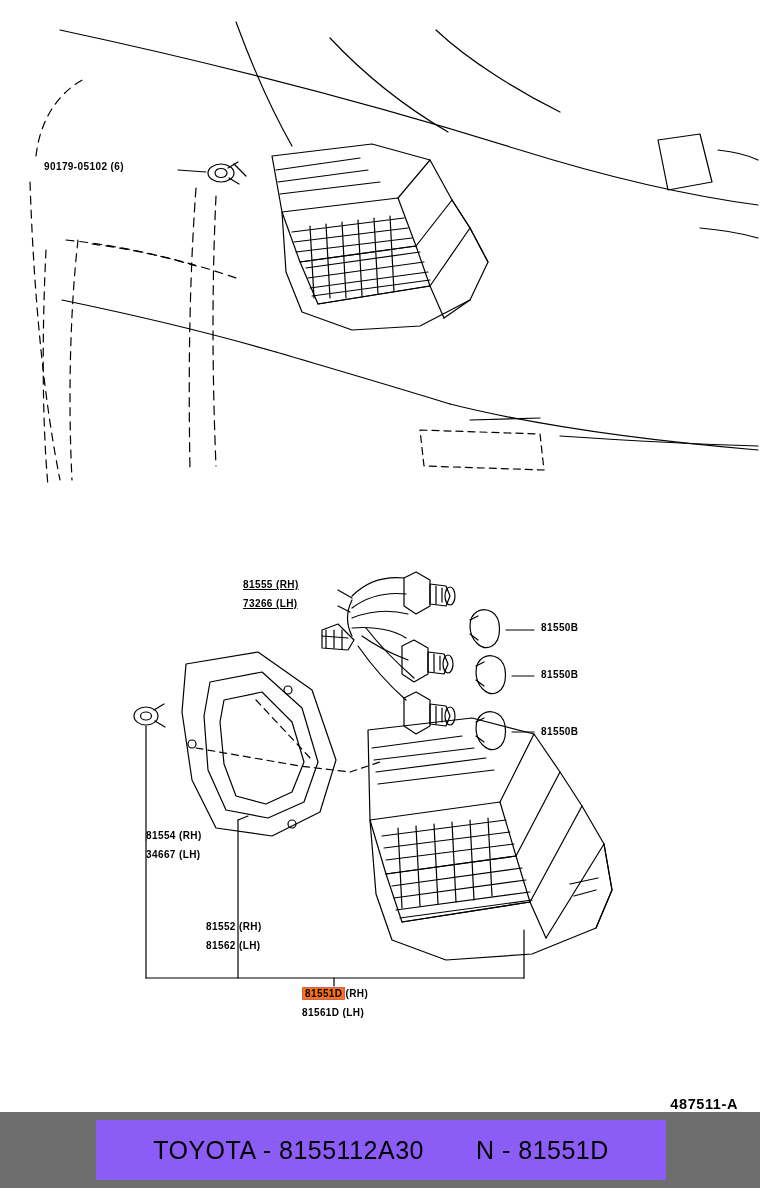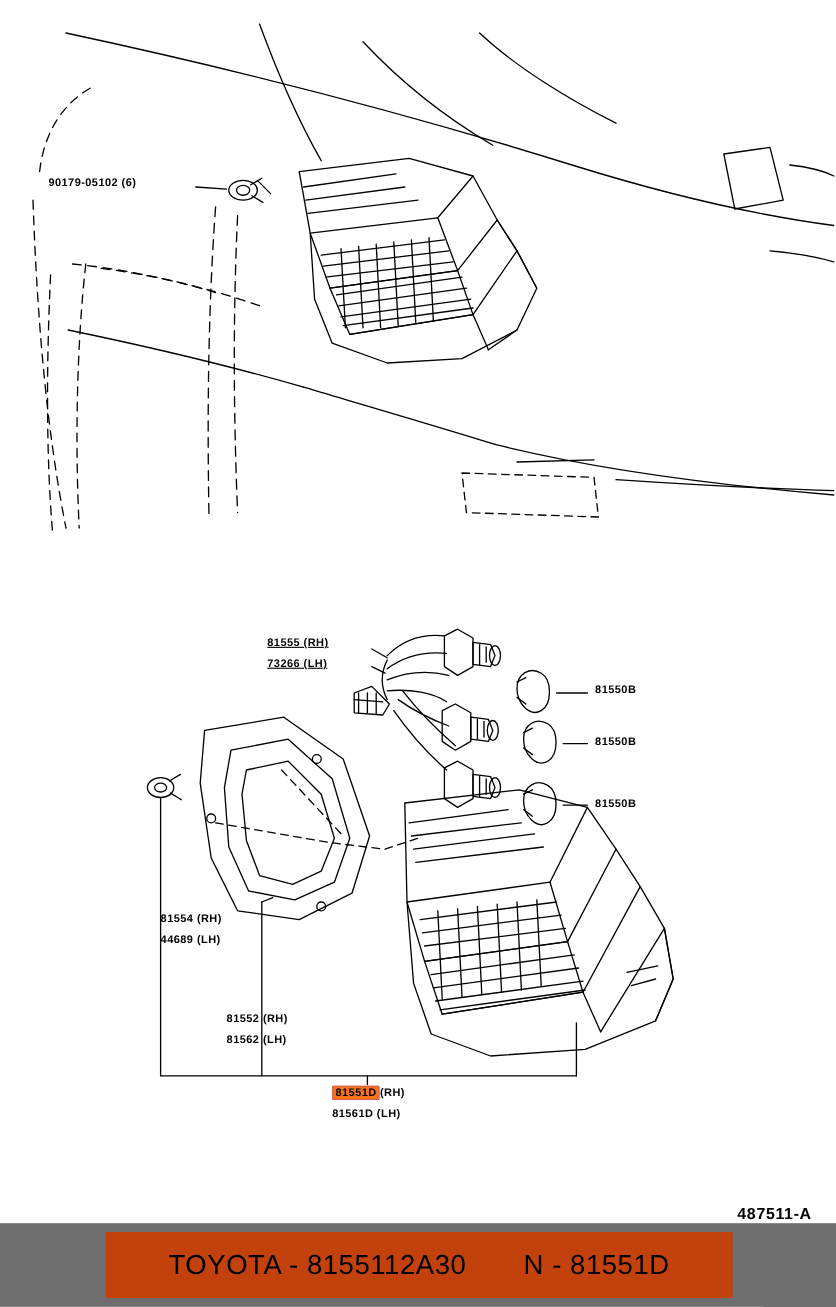--- a/index.html
+++ b/index.html
@@ -57,21 +57,21 @@
     width: 760px;
     height: 76px;
     background: #6e6e6e;
   }
   #footer-inner {
     position: absolute;
     left: 96px;
     top: 1120px;
     width: 570px;
     height: 60px;
-    background: #c2410c;
+    background: #8b5cf6;
     display: flex;
     align-items: center;
     justify-content: center;
     gap: 52px;
   }
   #footer-inner .ftxt {
     font-size: 25px;
     letter-spacing: 0.5px;
     font-family: "Liberation Sans", sans-serif;
     color: #000;
@@ -263,21 +263,21 @@
     <div>81555 (RH)</div>
     <div>73266 (LH)</div>
   </div>
 
   <div class="label bold" style="left:541px; top:622px;">81550B</div>
   <div class="label bold" style="left:541px; top:669px;">81550B</div>
   <div class="label bold" style="left:541px; top:726px;">81550B</div>
 
   <div class="label bold label-two-line" style="left:110px; top:826px;margin-left:36px;">
     <div>81554 (RH)</div>
-    <div>44689 (LH)</div>
+    <div>34667 (LH)</div>
   </div>
 
   <div class="label bold label-two-line" style="left:206px; top:917px;">
     <div>81552 (RH)</div>
     <div>81562 (LH)</div>
   </div>
 
   <div class="label bold label-two-line" style="left:302px; top:984px;">
     <div>
       <span class="hl">81551D</span><span>(RH)</span>

